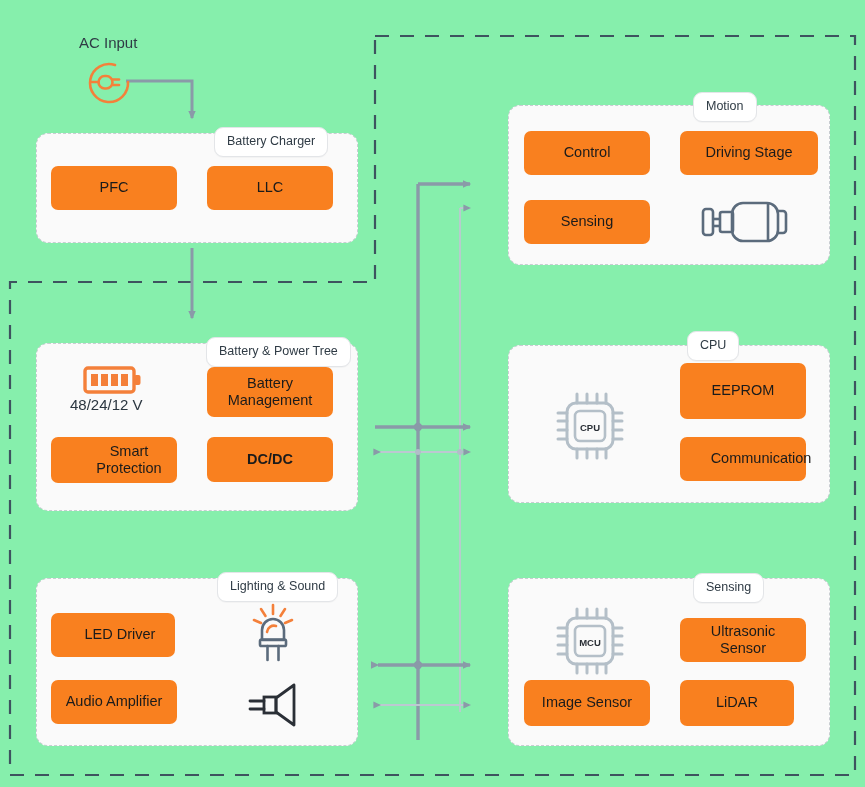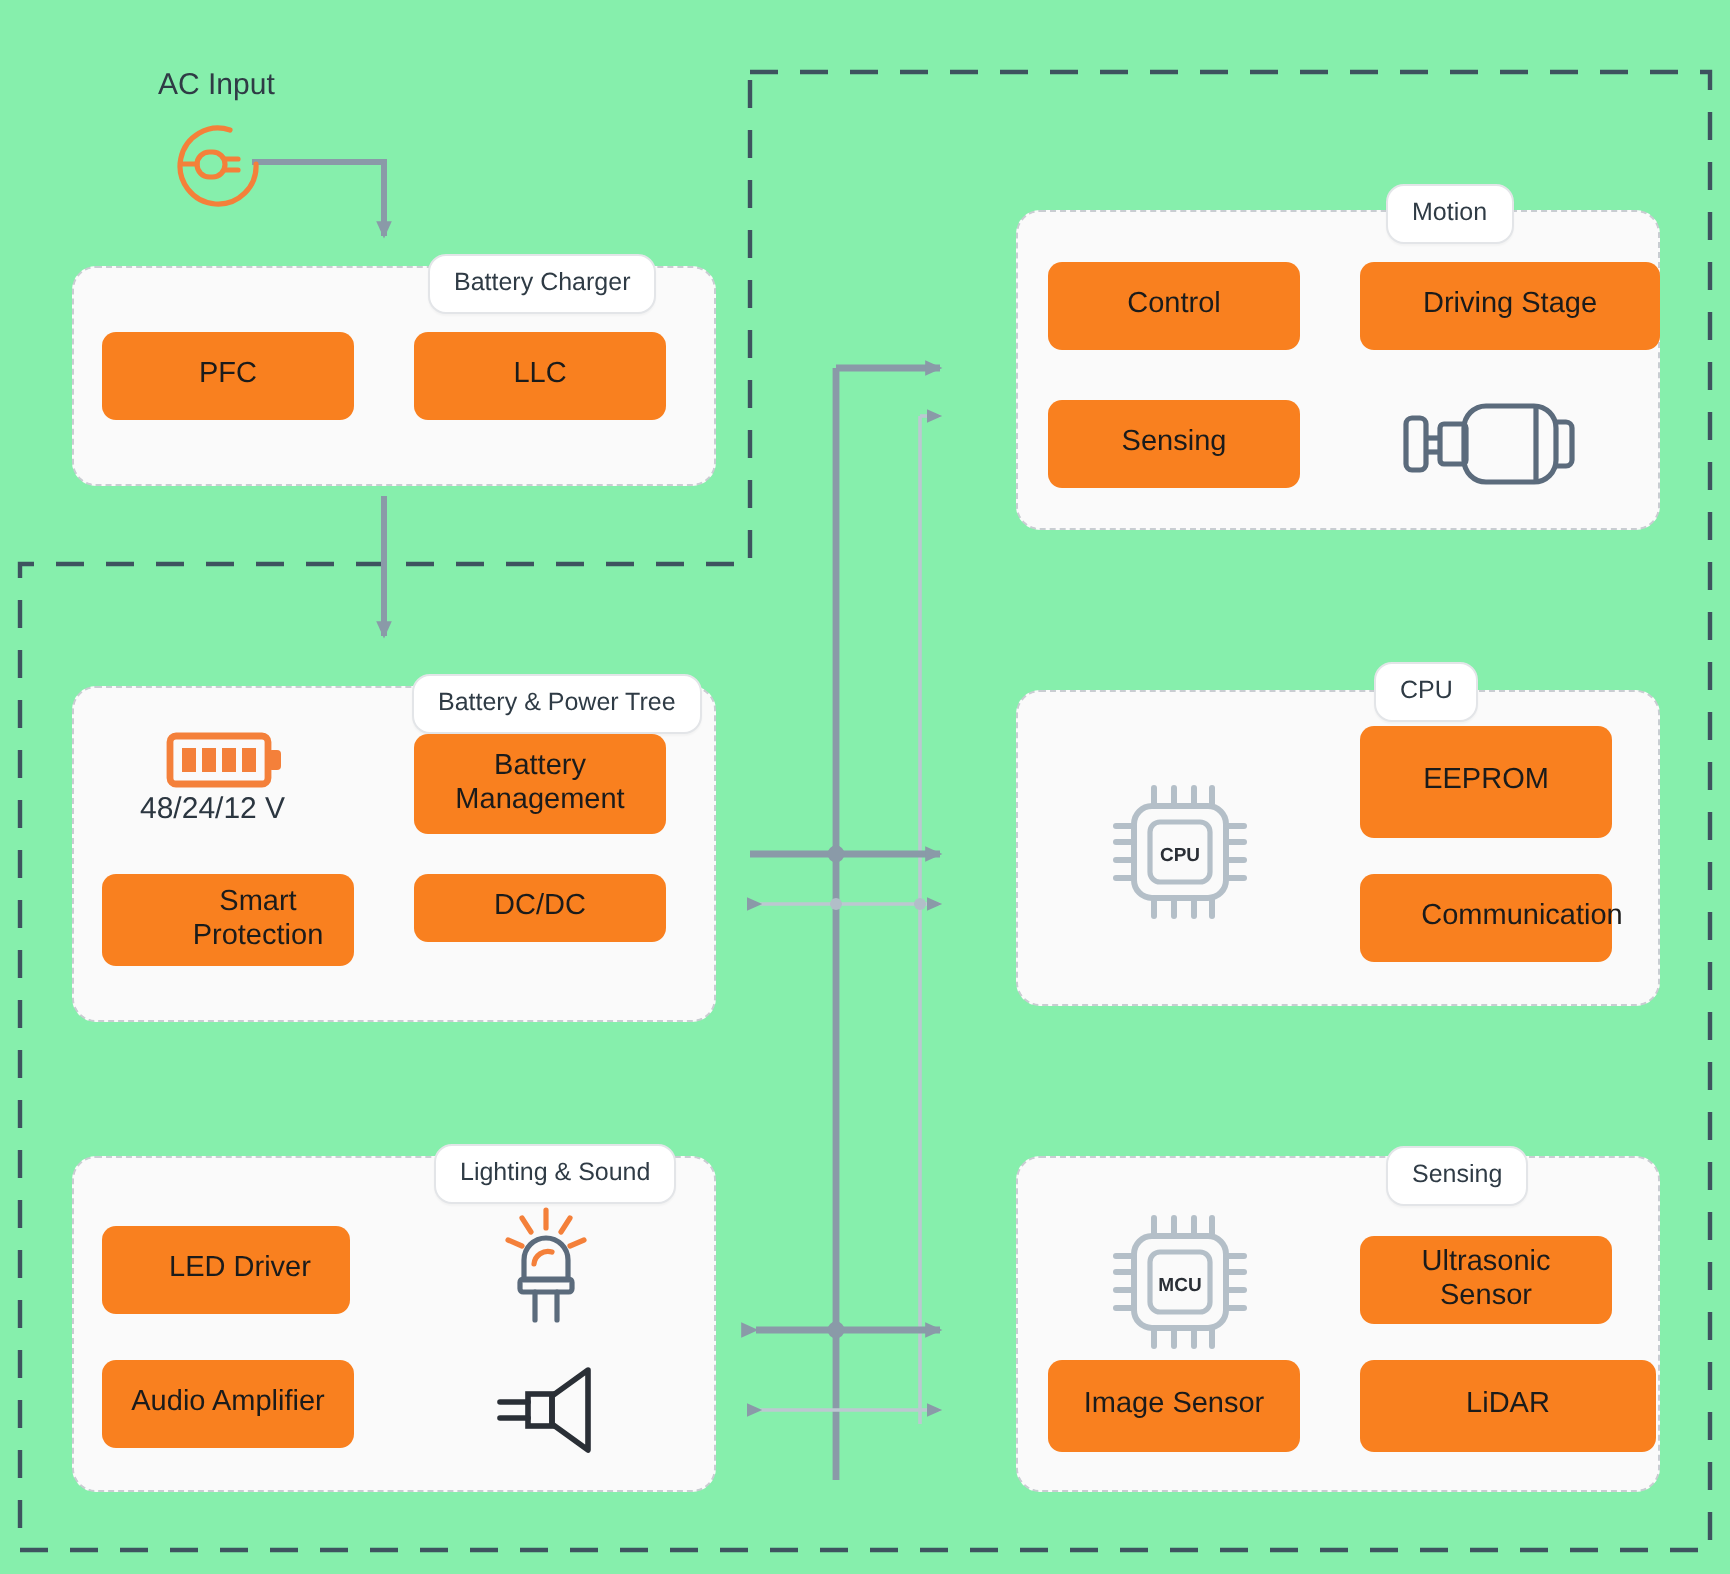--- a/index.html
+++ b/index.html
@@ -140,21 +140,21 @@
       <rect x="9" y="11" width="7" height="12" fill="#f4803a"></rect>
       <rect x="19" y="11" width="7" height="12" fill="#f4803a"></rect>
       <rect x="29" y="11" width="7" height="12" fill="#f4803a"></rect>
       <rect x="39" y="11" width="7" height="12" fill="#f4803a"></rect>
     </svg>
   </div>
   <div class="txt" id="battery-voltage-label" style="left:70px;top:396px;">48/24/12 V</div>
 
   <div class="blk" style="left:207px;top:367px;width:126px;height:50px;">Battery Management</div>
   <div class="blk" style="left:51px;top:437px;width:126px;height:46px;padding-left:36px;">Smart Protection</div>
-  <div class="blk" style="left:207px;top:437px;width:126px;height:34px;">DC/DC</div>
+  <div class="blk" style="left:207px;top:437px;width:126px;height:45px;font-weight:bold;">DC/DC</div>
 
   <div class="group" id="g-light" style="left:36px;top:578px;width:322px;height:168px;"></div>
   <div class="group-label" style="left:217px;top:572px;">Lighting &amp; Sound</div>
 
   <div class="blk" style="left:51px;top:613px;width:124px;height:44px;padding-left:20px;">LED Driver</div>
   <div class="blk" style="left:51px;top:680px;width:126px;height:44px;">Audio Amplifier</div>
 
   <div class="icon-wrap" style="left:246px;top:603px;width:56px;height:62px;">
     <svg width="56" height="62" viewBox="0 0 56 62">
 
@@ -181,21 +181,21 @@
       <rect x="18" y="16" width="12" height="16" fill="none" stroke="#2a2f36" stroke-width="2.8"></rect>
       <path d="M18 20 H4" stroke="#2a2f36" stroke-width="2.8" stroke-linecap="round"></path>
       <path d="M18 28 H4" stroke="#2a2f36" stroke-width="2.8" stroke-linecap="round"></path>
     </svg>
   </div>
 
   <div class="group" id="g-motion" style="left:508px;top:105px;width:322px;height:160px;"></div>
   <div class="group-label" style="left:693px;top:92px;">Motion</div>
 
   <div class="blk" style="left:524px;top:131px;width:126px;height:44px;">Control</div>
-  <div class="blk" style="left:680px;top:131px;width:150px;height:44px;">Driving Stage</div>
+  <div class="blk" style="left:680px;top:131px;width:138px;height:44px;">Driving Stage</div>
   <div class="blk" style="left:524px;top:200px;width:126px;height:44px;">Sensing</div>
 
   <div class="icon-wrap" style="left:698px;top:197px;width:92px;height:50px;">
     <svg width="92" height="50" viewBox="0 0 92 50">
       <rect x="34" y="6" width="46" height="38" rx="11" fill="none" stroke="#5b6b7c" stroke-width="2.6"></rect>
       <path d="M70 7 V43" stroke="#5b6b7c" stroke-width="2.6"></path>
       <path d="M80 14 H85 A3 3 0 0 1 88 17 V33 A3 3 0 0 1 85 36 H80" fill="none" stroke="#5b6b7c" stroke-width="2.6"></path>
       <rect x="22" y="15" width="13" height="20" rx="2" fill="none" stroke="#5b6b7c" stroke-width="2.6"></rect>
       <path d="M22 22 H14" stroke="#5b6b7c" stroke-width="2.6"></path>
       <path d="M22 29 H14" stroke="#5b6b7c" stroke-width="2.6"></path>
@@ -259,15 +259,15 @@
           <path d="M62 31 H71"></path>
           <path d="M62 40 H71"></path>
           <path d="M62 49 H71"></path>
       </g>
       <text x="39" y="40.5" text-anchor="middle" font-family="'Liberation Sans',sans-serif" font-size="9.5" font-weight="bold" fill="#2a2f36">MCU</text>
     </svg>
   </div>
 
   <div class="blk" style="left:680px;top:618px;width:126px;height:44px;">Ultrasonic Sensor</div>
   <div class="blk" style="left:524px;top:680px;width:126px;height:46px;">Image Sensor</div>
-  <div class="blk" style="left:680px;top:680px;width:148px;height:46px;text-align:right;">LiDAR</div>
+  <div class="blk" style="left:680px;top:680px;width:114px;height:46px;text-align:right;">LiDAR</div>
 
 </div>
 
 </body></html>

